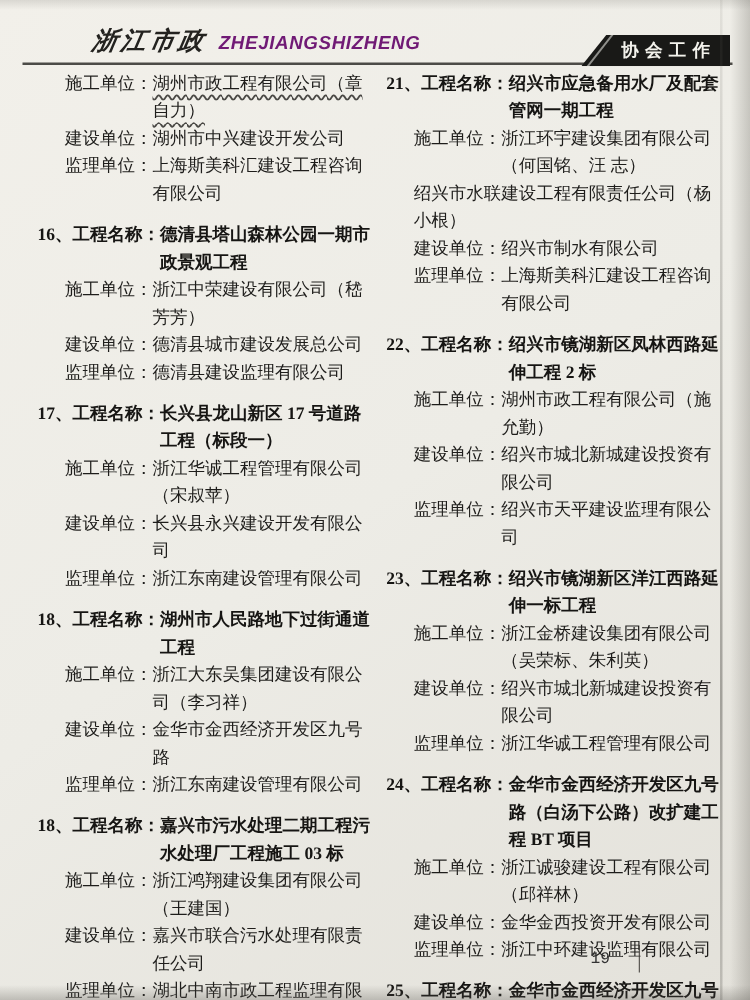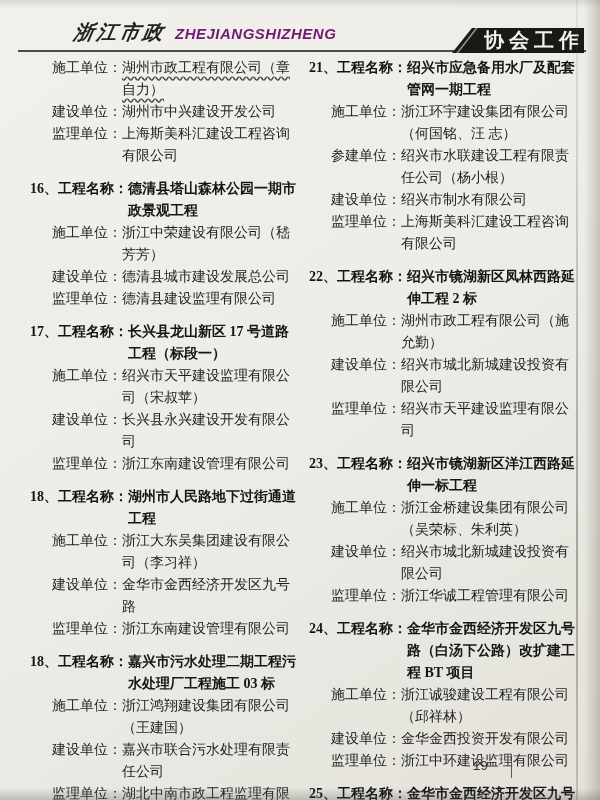--- a/index.html
+++ b/index.html
@@ -43,23 +43,23 @@
   }
   .logo-latin{
     font-family:"Liberation Sans","DejaVu Sans",sans-serif;
     font-weight:bold; font-style:italic; font-size:15px; letter-spacing:.5px; color:#701a75;
   }
   .badge{
     position:absolute; right:2px; bottom:-3px; height:25px;
     background:#191917; color:#f3f2ec;
     clip-path:polygon(20px 0, 100% 0, 100% 100%, 0 100%);
     display:flex; align-items:center;
-    padding:0 0 0 32px;
+    padding:0 11px 0 32px;
     font-family:"Liberation Sans","DejaVu Sans",sans-serif;
-    font-weight:bold; font-size:20px; letter-spacing:5px;
+    font-weight:bold; font-size:14px; letter-spacing:5px;
   }
   .badge::before{
     content:""; position:absolute; left:14px; top:0; width:2px; height:100%;
     background:rgba(240,240,235,.55); transform:skewX(-38deg);
   }
 
   
   .content{
     position:absolute; top:57px; left:30px; right:20px; bottom:34px;
     display:grid; grid-template-columns:1fr 1fr; column-gap:8px;
@@ -136,21 +136,21 @@
         </div>
       </div>
       <div class="entry">
         <div class="entry-title">
           <span class="entry-num">17、</span>
           <span class="entry-label">工程名称：</span>
           <span class="entry-name">长兴县龙山新区 17 号道路工程（标段一）</span>
         </div>
         <div class="line">
           <span class="line-label">施工单位：</span>
-          <span class="line-value">绍兴市天平建设监理有限公司（宋叔苹）</span>
+          <span class="line-value">浙江华诚工程管理有限公司（宋叔苹）</span>
         </div>
         <div class="line">
           <span class="line-label">建设单位：</span>
           <span class="line-value">长兴县永兴建设开发有限公司</span>
         </div>
         <div class="line">
           <span class="line-label">监理单位：</span>
           <span class="line-value">浙江东南建设管理有限公司</span>
         </div>
       </div>
@@ -198,21 +198,20 @@
         <div class="entry-title">
           <span class="entry-num">21、</span>
           <span class="entry-label">工程名称：</span>
           <span class="entry-name">绍兴市应急备用水厂及配套管网一期工程</span>
         </div>
         <div class="line">
           <span class="line-label">施工单位：</span>
           <span class="line-value">浙江环宇建设集团有限公司（何国铭、汪 志）</span>
         </div>
         <div class="line">
-          <span class="line-label">参建单位：</span>
           <span class="line-value">绍兴市水联建设工程有限责任公司（杨小根）</span>
         </div>
         <div class="line">
           <span class="line-label">建设单位：</span>
           <span class="line-value">绍兴市制水有限公司</span>
         </div>
         <div class="line">
           <span class="line-label">监理单位：</span>
           <span class="line-value">上海斯美科汇建设工程咨询有限公司</span>
         </div>

